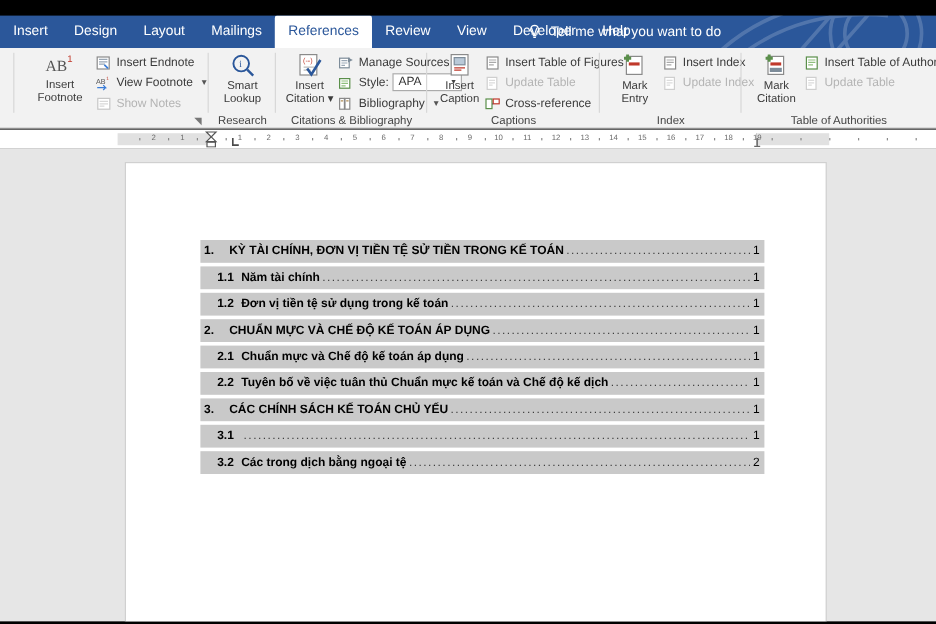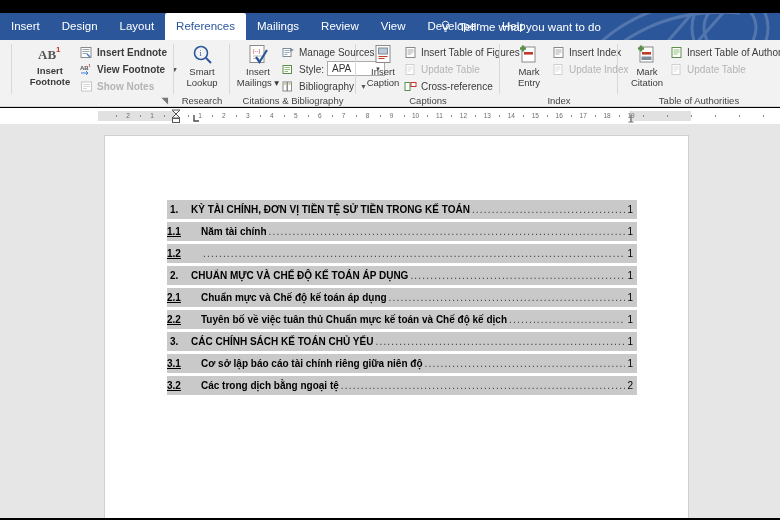--- a/index.html
+++ b/index.html
@@ -91,21 +91,21 @@
   
   .toc { position:absolute; left:62px; top:64px; width:470px; }
   .tocline {
     position:relative; background:#c9c9c9; height:19px;
     display:flex; align-items:center; margin-bottom:3px;
     font-size:10px; color:#000;
   }
   .tocline.lvl1 { font-weight:bold; }
   .tocline.lvl2 { font-weight:bold; }
   .num1 { width:24px; padding-left:3px; flex:0 0 24px; }
-  .num2 { width:34px; flex:0 0 34px;text-decoration:underline; }
+  .num2 { width:34px; padding-left:14px; flex:0 0 34px; }
   .ttl { white-space:nowrap; }
   .dots {
     flex:1 1 auto; overflow:hidden; white-space:nowrap;
     font-weight:normal; color:#3b3b3b; font-size:10px;
     letter-spacing:1.2px; margin:0 2px;
   }
   .pg { flex:0 0 auto; padding-right:4px; font-weight:normal; }
 </style>
 </head>
 <body>
@@ -122,22 +122,22 @@
         <path d="M0 80 Q60 10 150 20"></path>
           <path d="M10 88 Q70 22 160 30"></path>
         <path d="M60 90 L130 10"></path>
           <path d="M90 90 L165 5"></path>
       </g>
     </svg>
     <div class="tabs" id="tabs">
         <div class="tab">Insert</div>
         <div class="tab">Design</div>
         <div class="tab">Layout</div>
+        <div class="tab">Mailings</div>
         <div class="tab active">References</div>
-        <div class="tab">Mailings</div>
         <div class="tab">Review</div>
         <div class="tab">View</div>
         <div class="tab">Developer</div>
         <div class="tab">Help</div>
       </div>
   <div class="tellme" style="position: absolute; left: 425px; top: 0px; justify-content: center;">
         <svg class="bulbicon" viewBox="0 0 13 13">
           <path d="M6.5 1.2a3.3 3.3 0 0 0-2 5.9v1.4h4V7.1a3.3 3.3 0 0 0-2-5.9z" fill="none" stroke="#ffffff" stroke-width="1"></path>
           <path d="M5 9.7h3M5.4 11.2h2.2" stroke="#ffffff" stroke-width="1"></path>
         </svg>
@@ -147,21 +147,21 @@
 
   <div class="ribbon">
 
     <div class="grp" style="left:-34px;width:46px;">
       <div class="bigbtn" style="left:0;top:30px;">
         <div class="lbl">Table</div>
       </div>
       <div class="sep"></div>
     </div>
 
-    <div class="grp" style="left:14px;width:160px;font-weight:bold;">
+    <div class="grp" style="left:14px;width:160px;">
       <div class="bigbtn" style="left:13px;top:4px;">
         <svg class="ic" style="width:26px;height:20px;margin:0 auto 2px;" viewBox="0 0 26 20">
           <text x="1" y="15" font-size="13" font-family="Liberation Serif, serif" fill="#555">AB</text>
           <text x="19" y="8" font-size="8" fill="#c0392b">1</text>
         </svg>
         <div class="lbl">Insert</div>
         <div class="lbl">Footnote</div>
       </div>
 
       <div class="smitem" style="left:66px;top:5px;">
@@ -211,21 +211,21 @@
 
     <div class="grp" style="left:230px;width:126px;">
       <div class="bigbtn" style="left:5px;top:4px;">
         <svg class="ic" style="width:22px;height:22px;margin:0 auto 1px;" viewBox="0 0 22 22">
           <rect x="3" y="1.5" width="14" height="17" fill="#fff" stroke="#8a8a8a"></rect>
           <text x="5.5" y="8.5" font-size="6" fill="#c0392b">(--)</text>
           <path d="M6 12h9M6 14.5h6" stroke="#bcbcbc"></path>
           <path d="M9 13 l3.5 5 L20 6" stroke="#2b579a" stroke-width="2.2" fill="none"></path>
         </svg>
         <div class="lbl">Insert</div>
-        <div class="lbl">Mailings ▾</div>
+        <div class="lbl">Citation ▾</div>
       </div>
 
       <div class="smitem" style="left:52px;top:5px;">
         <svg class="ic" viewBox="0 0 13 13">
           <rect x="1" y="2.5" width="8" height="8" fill="#fff" stroke="#7d8c99"></rect>
           <path d="M2.5 4.5h5M2.5 6.5h5M2.5 8.5h3" stroke="#9aa7b5"></path>
           <path d="M8 2 l4 2 -4 2z" fill="#7d8c99"></path>
         </svg>
         <span>Manage Sources</span>
       </div>
@@ -437,20 +437,21 @@
             <span class="pg">1</span>
           </div>
           <div class="tocline lvl2">
             <span class="num2">1.1</span>
             <span class="ttl">Năm tài chính</span>
             <span class="dots">........................................................................................................................</span>
             <span class="pg">1</span>
           </div>
           <div class="tocline lvl2">
             <span class="num2">1.2</span>
+            <span class="ttl">Đơn vị tiền tệ sử dụng trong kế toán</span>
             <span class="dots">........................................................................................................................</span>
             <span class="pg">1</span>
           </div>
           <div class="tocline lvl1">
             <span class="num1">2.</span>
             <span class="ttl">CHUẨN MỰC VÀ CHẾ ĐỘ KẾ TOÁN ÁP DỤNG</span>
             <span class="dots">........................................................................................................................</span>
             <span class="pg">1</span>
           </div>
           <div class="tocline lvl2">
@@ -466,21 +467,20 @@
             <span class="pg">1</span>
           </div>
           <div class="tocline lvl1">
             <span class="num1">3.</span>
             <span class="ttl">CÁC CHÍNH SÁCH KẾ TOÁN CHỦ YẾU</span>
             <span class="dots">........................................................................................................................</span>
             <span class="pg">1</span>
           </div>
           <div class="tocline lvl2">
             <span class="num2">3.1</span>
-            <span class="ttl">Cơ sở lập báo cáo tài chính riêng giữa niên độ</span>
             <span class="dots">........................................................................................................................</span>
             <span class="pg">1</span>
           </div>
           <div class="tocline lvl2">
             <span class="num2">3.2</span>
             <span class="ttl">Các trong dịch bằng ngoại tệ</span>
             <span class="dots">........................................................................................................................</span>
             <span class="pg">2</span>
           </div>
         </div>

